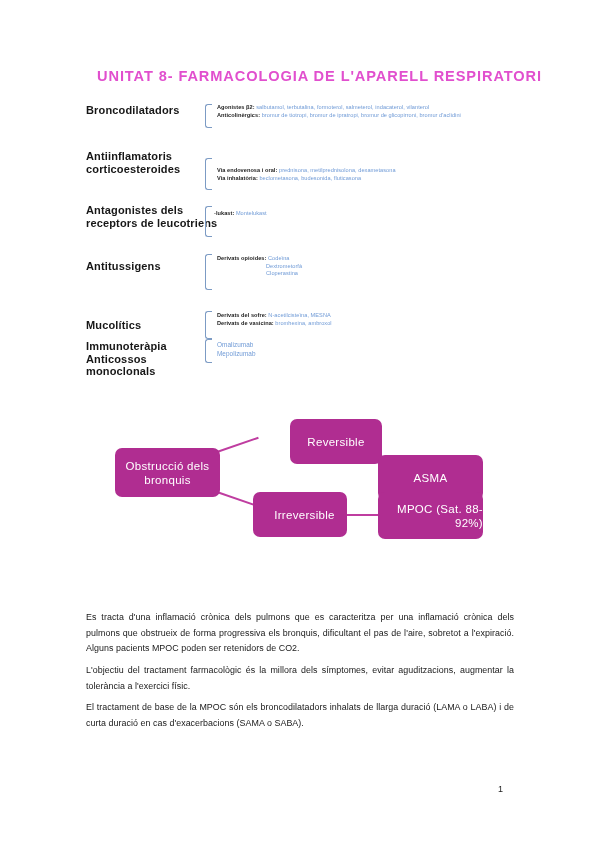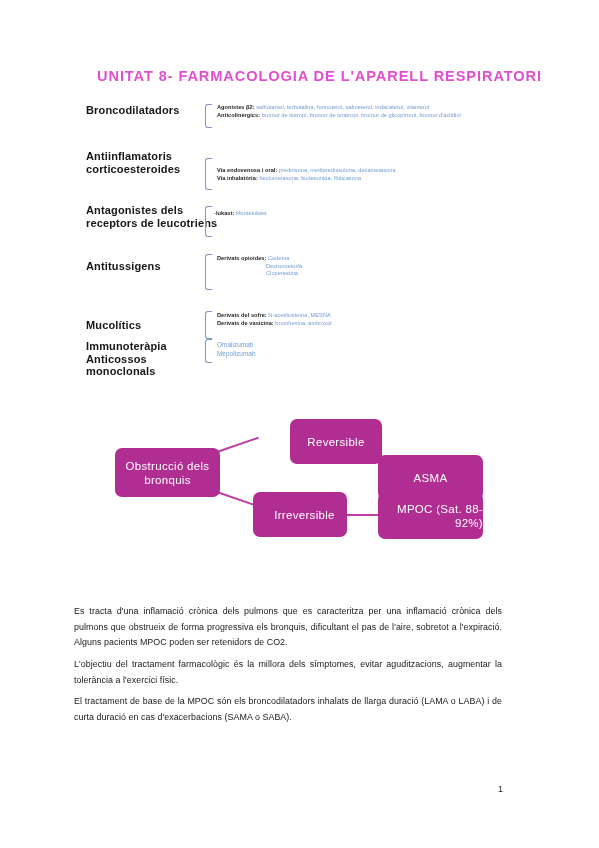--- a/index.html
+++ b/index.html
@@ -151,27 +151,28 @@
     font-weight: bold;
     letter-spacing: 0.35px;
     display: flex;
     align-items: center;
     padding-left: 8px;
     box-sizing: border-box;
   }
 
   .body-text {
     position: absolute;
-    left: 74px;
+    left: 86px;
     width: 428px;
     font-size: 8.9px;
     line-height: 15.6px;
     color: #191919;
     text-align: justify;
     letter-spacing: 0.05px;
+    margin-top: 6px;
   }
   .p1 { top: 604px; }
   .p2 { top: 657px; }
   .p3 { top: 694px; }
   .p4 { top: 731px; }
 
   .page-number {
     position: absolute;
     left: 498px;
     top: 784px;

